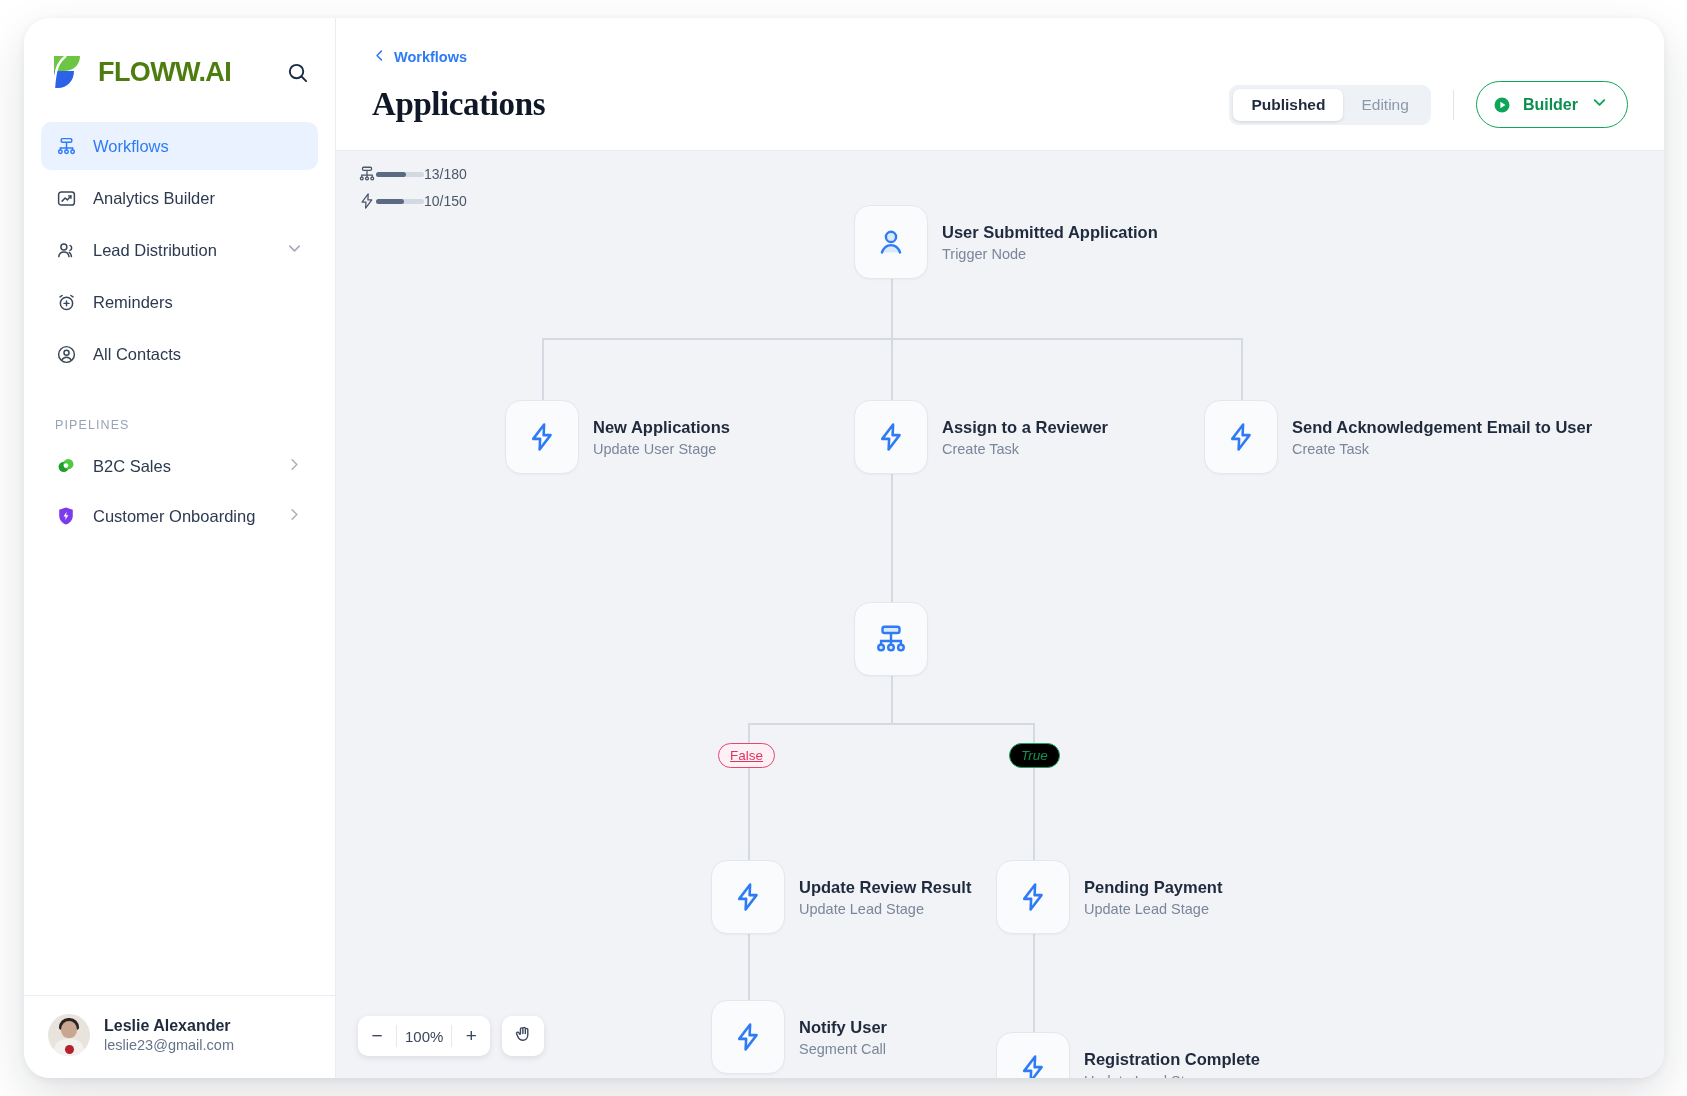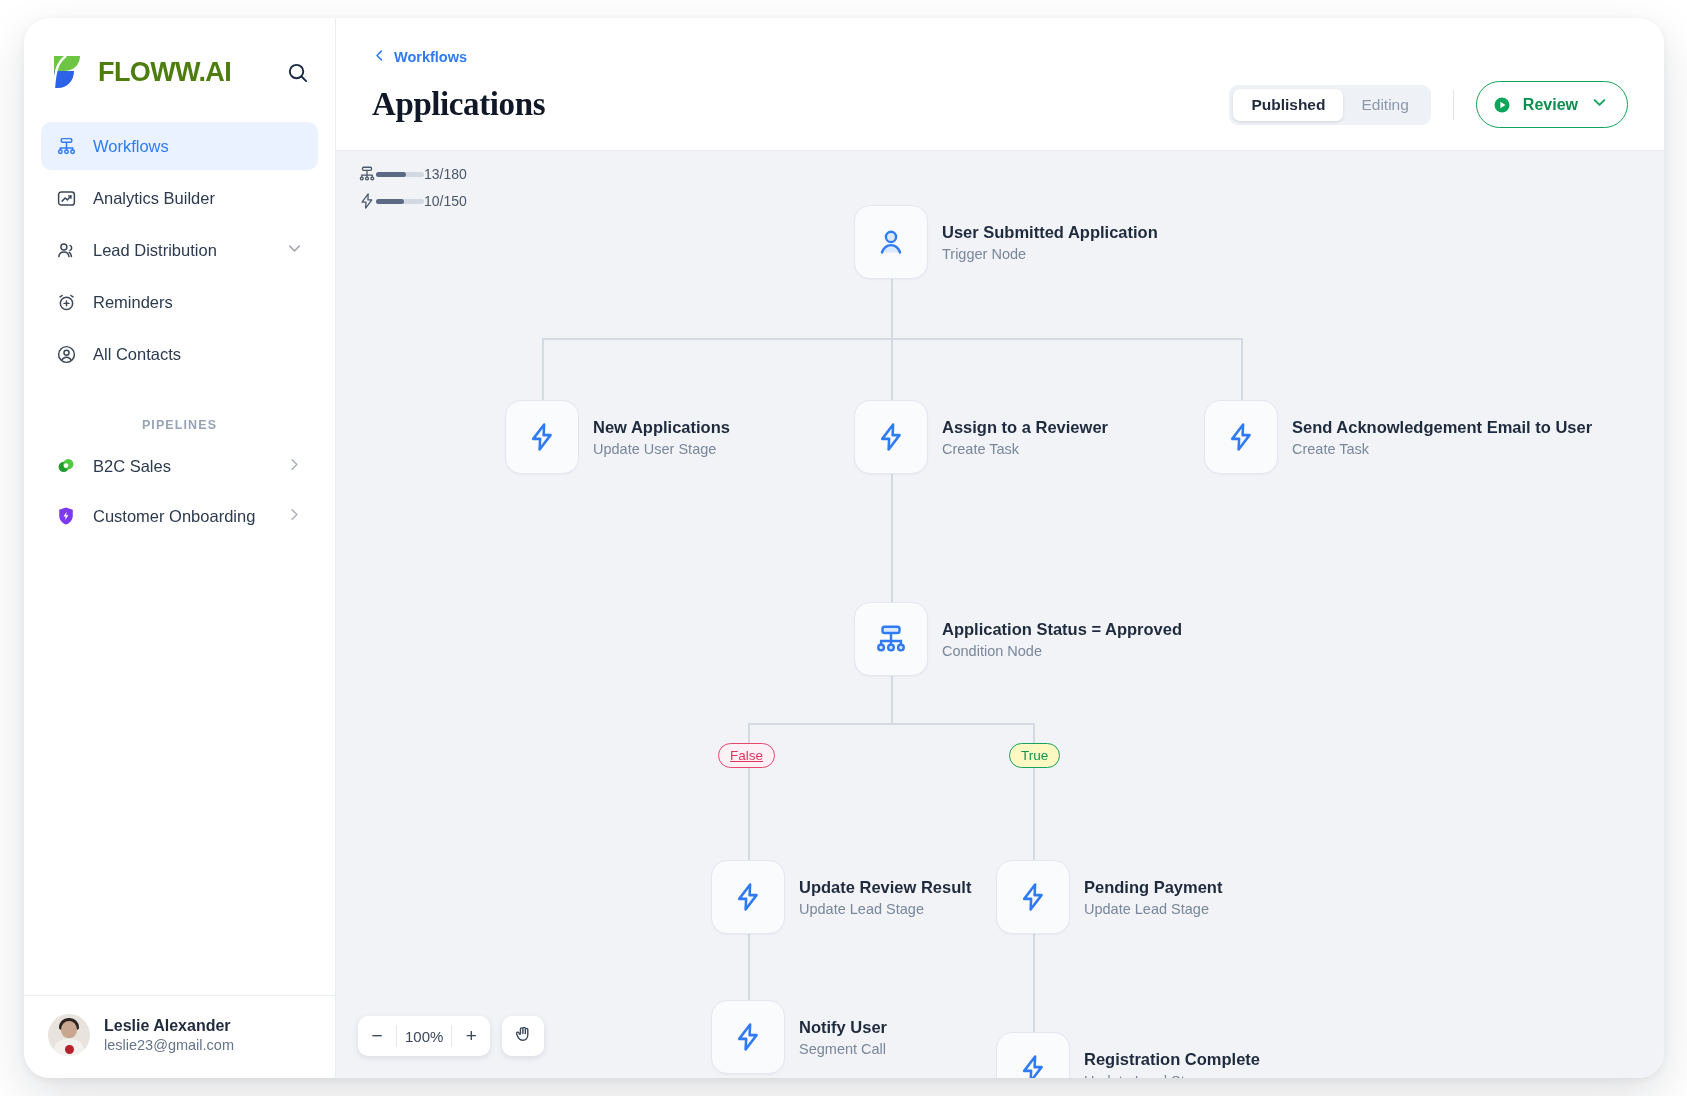--- a/index.html
+++ b/index.html
@@ -53,21 +53,21 @@
     cursor: pointer; margin-bottom: 4px;
   }
   .nav-item .ico { width: 22px; height: 22px; flex: 0 0 22px;
       display:flex; align-items:center; justify-content:center; }
   .nav-item.active { background: #eaf2ff; color: #2f7bf6; font-weight: 500;}
   .nav-item .chev { margin-left: auto; opacity: .55; }
 
   .nav-section {
     padding: 36px 31px 10px 31px;
     font-size: 12.5px; letter-spacing: 1.1px;
-    color: #97a3b6; font-weight: 700; text-align: center;
+    color: #97a3b6; font-weight: 400;
   }
   .pipe-item {
     display: flex; align-items: center; gap: 16px;
     height: 48px; padding: 0 14px; margin: 0 17px 2px 17px;
     border-radius: 10px; cursor: pointer;
     color: #2c3a4f; font-size: 16.5px;
   }
   .pipe-dot { width: 22px; height: 22px; flex: 0 0 22px;
       display:flex;align-items:center;justify-content:center;}
   .pipe-item .chev { margin-left: auto; opacity: .5; }
@@ -159,21 +159,21 @@
   .edge { position: absolute; background: #d4d9e2; }
   .edge.h { height: 2px; }
   .edge.v { width: 2px; }
 
   .pill {
     position: absolute; border-radius: 999px;
     font-size: 13.5px; padding: 4px 11px;
     background: #fff; font-weight: 500;
   }
   .pill.false { border: 1.4px solid #e8456f; color: #e0335f; background:#fdf1f5; }
-  .pill.true  { border: 1.4px solid #17a35f; color: #0f9452; background:#fef9c3; }
+  .pill.true  { border: 1.4px solid #17a35f; color: #0f9452; background:#000000;font-style:italic; }
 
   .zoom-bar { position: absolute; left: 22px; bottom: 22px; display: flex; gap: 12px; }
   .zoom-group {
     display: flex; align-items: center; background: #fff; border-radius: 10px;
     box-shadow: 0 2px 6px rgba(16,24,40,.10);
     height: 40px;
   }
   .zbtn { width: 38px; height: 40px; display:flex;align-items:center;justify-content:center;
     cursor:pointer; color:#3b475c; font-size: 19px; background:none;border:none;font-family:inherit;}
   .zsep { width:1px; height:22px; background:#e4e8ef; }
@@ -341,21 +341,21 @@
             <button class="seg-btn">Editing</button>
           </div>
           <div class="vdiv"></div>
           <div class="status-btn">
             <span class="play">
               <svg viewBox="0 0 24 24" width="18" height="18">
                 <circle cx="12" cy="12" r="10" fill="#0ea55a"></circle>
                 <polygon points="9.8,7.8 16.6,12 9.8,16.2" fill="#ffffff"></polygon>
               </svg>
             </span>
-            <span>Review</span>
+            <span>Builder</span>
             <span>
               <svg viewBox="0 0 24 24" width="19" height="19" fill="none" stroke="#0ea55a" stroke-width="2.4" stroke-linecap="round" stroke-linejoin="round">
                   <polyline points="6 9 12 15 18 9"></polyline>
                 </svg>
             </span>
           </div>
         </div>
       </div>
     </div>
 
@@ -462,24 +462,20 @@
       <div class="node" style="left:518px; top:451px;">
         <div class="node-box">
           <svg viewBox="0 0 24 24" width="34" height="34" fill="none" stroke="#2f7bf6" stroke-width="1.7">
             <rect x="6" y="3.4" width="12" height="4.4" rx="1.5" fill="#dbe9fd"></rect>
             <path d="M12 7.8 v4.2 M5 16 v-2.6 h14 V16 M12 12 v4"></path>
             <circle cx="5" cy="18" r="2" fill="#dbe9fd"></circle>
               <circle cx="12" cy="18" r="2" fill="#dbe9fd"></circle>
               <circle cx="19" cy="18" r="2" fill="#dbe9fd"></circle>
           </svg>
         </div>
-        <div class="node-txt">
-          <div class="node-title">Application Status = Approved</div>
-          <div class="node-sub">Condition Node</div>
-        </div>
       </div>
 
       <div class="node" style="left:375px; top:709px;">
         <div class="node-box">
           <svg viewBox="0 0 24 24" width="32" height="32" fill="none" stroke="#2f7bf6" stroke-width="1.9" stroke-linejoin="round">
             <path d="M13.6 2.6 L5.4 13.4 h5.2 L10.2 21.4 L18.4 10.6 h-5.2 z"></path>
           </svg>
         </div>
         <div class="node-txt">
           <div class="node-title">Update Review Result</div>

